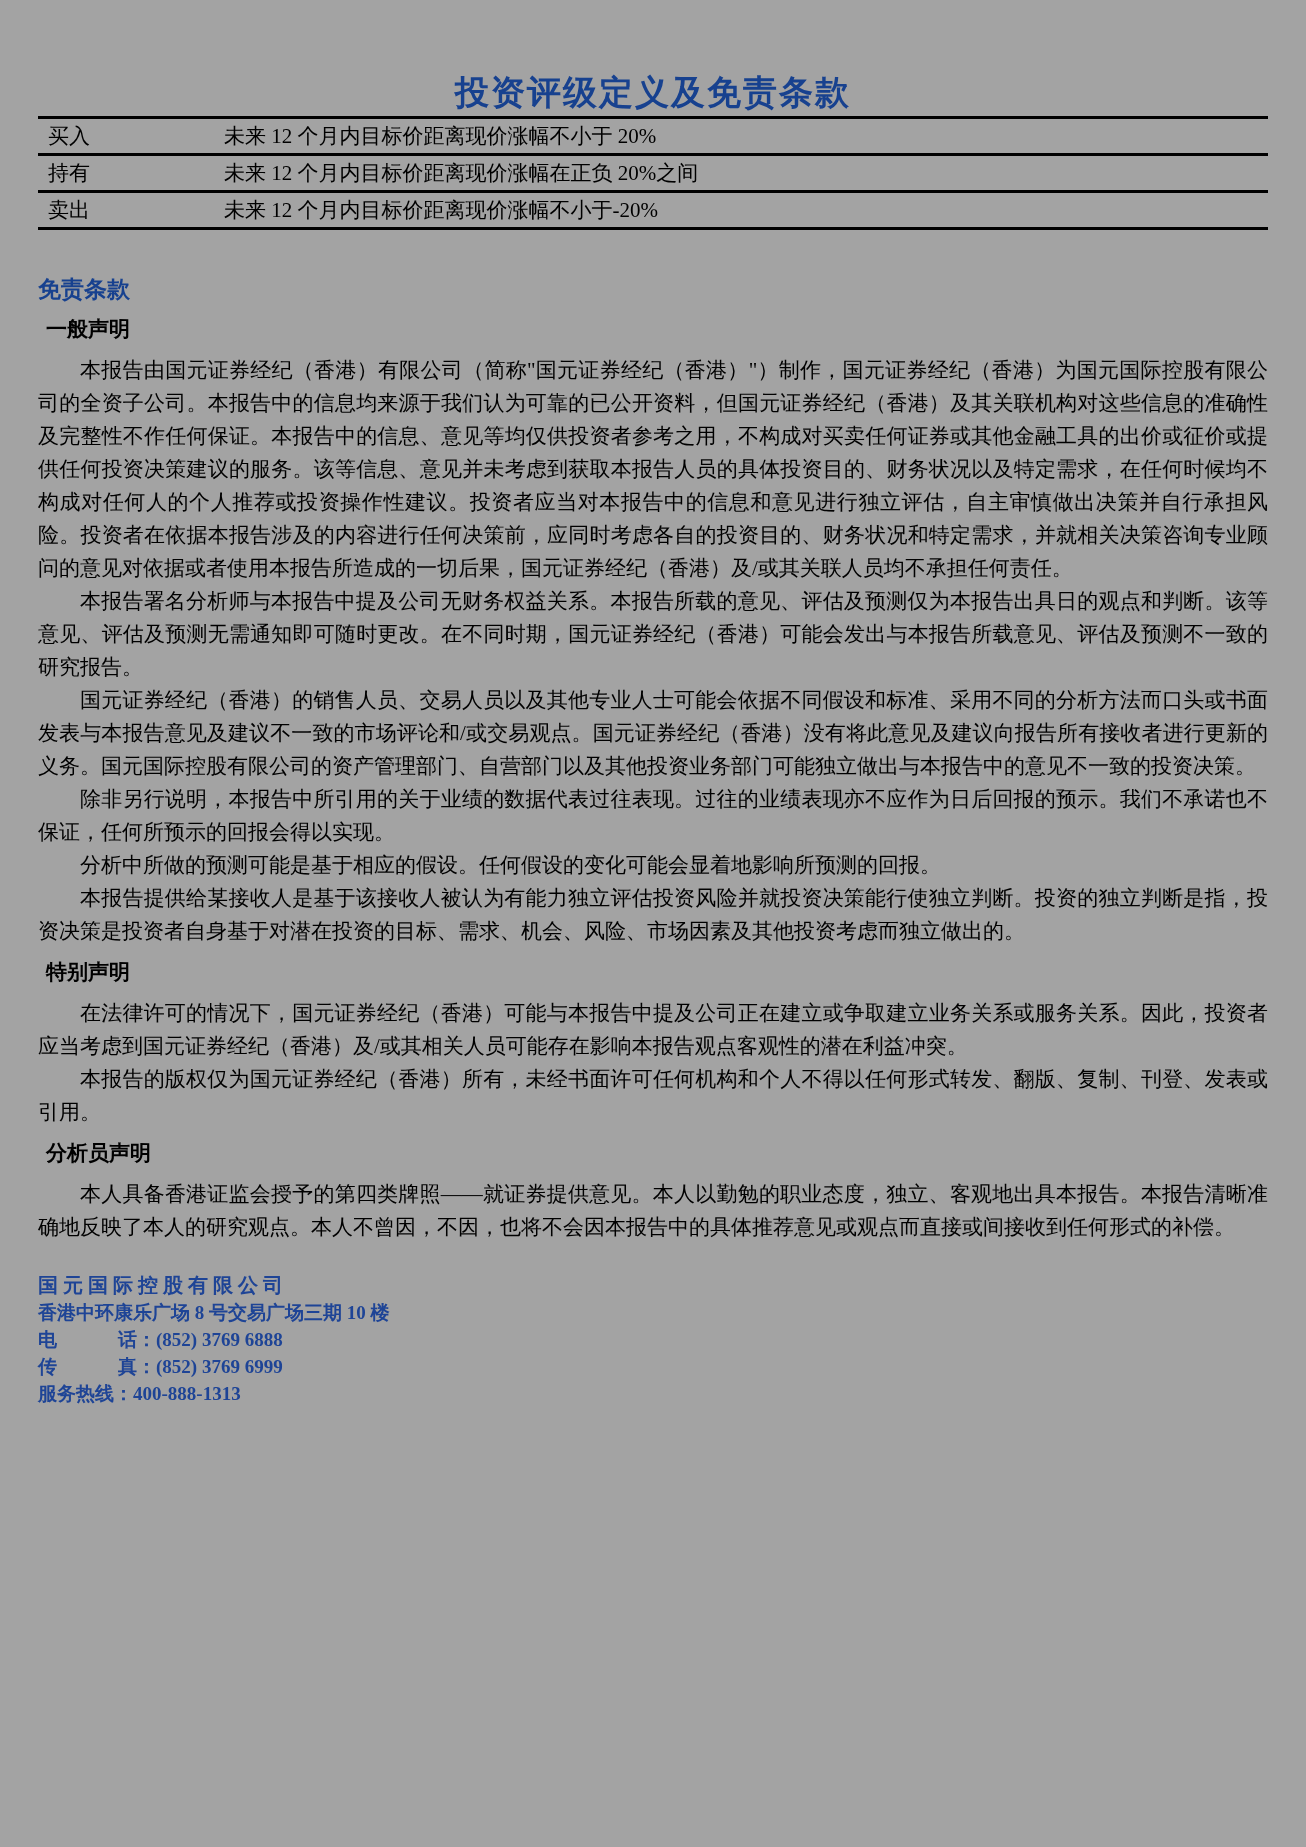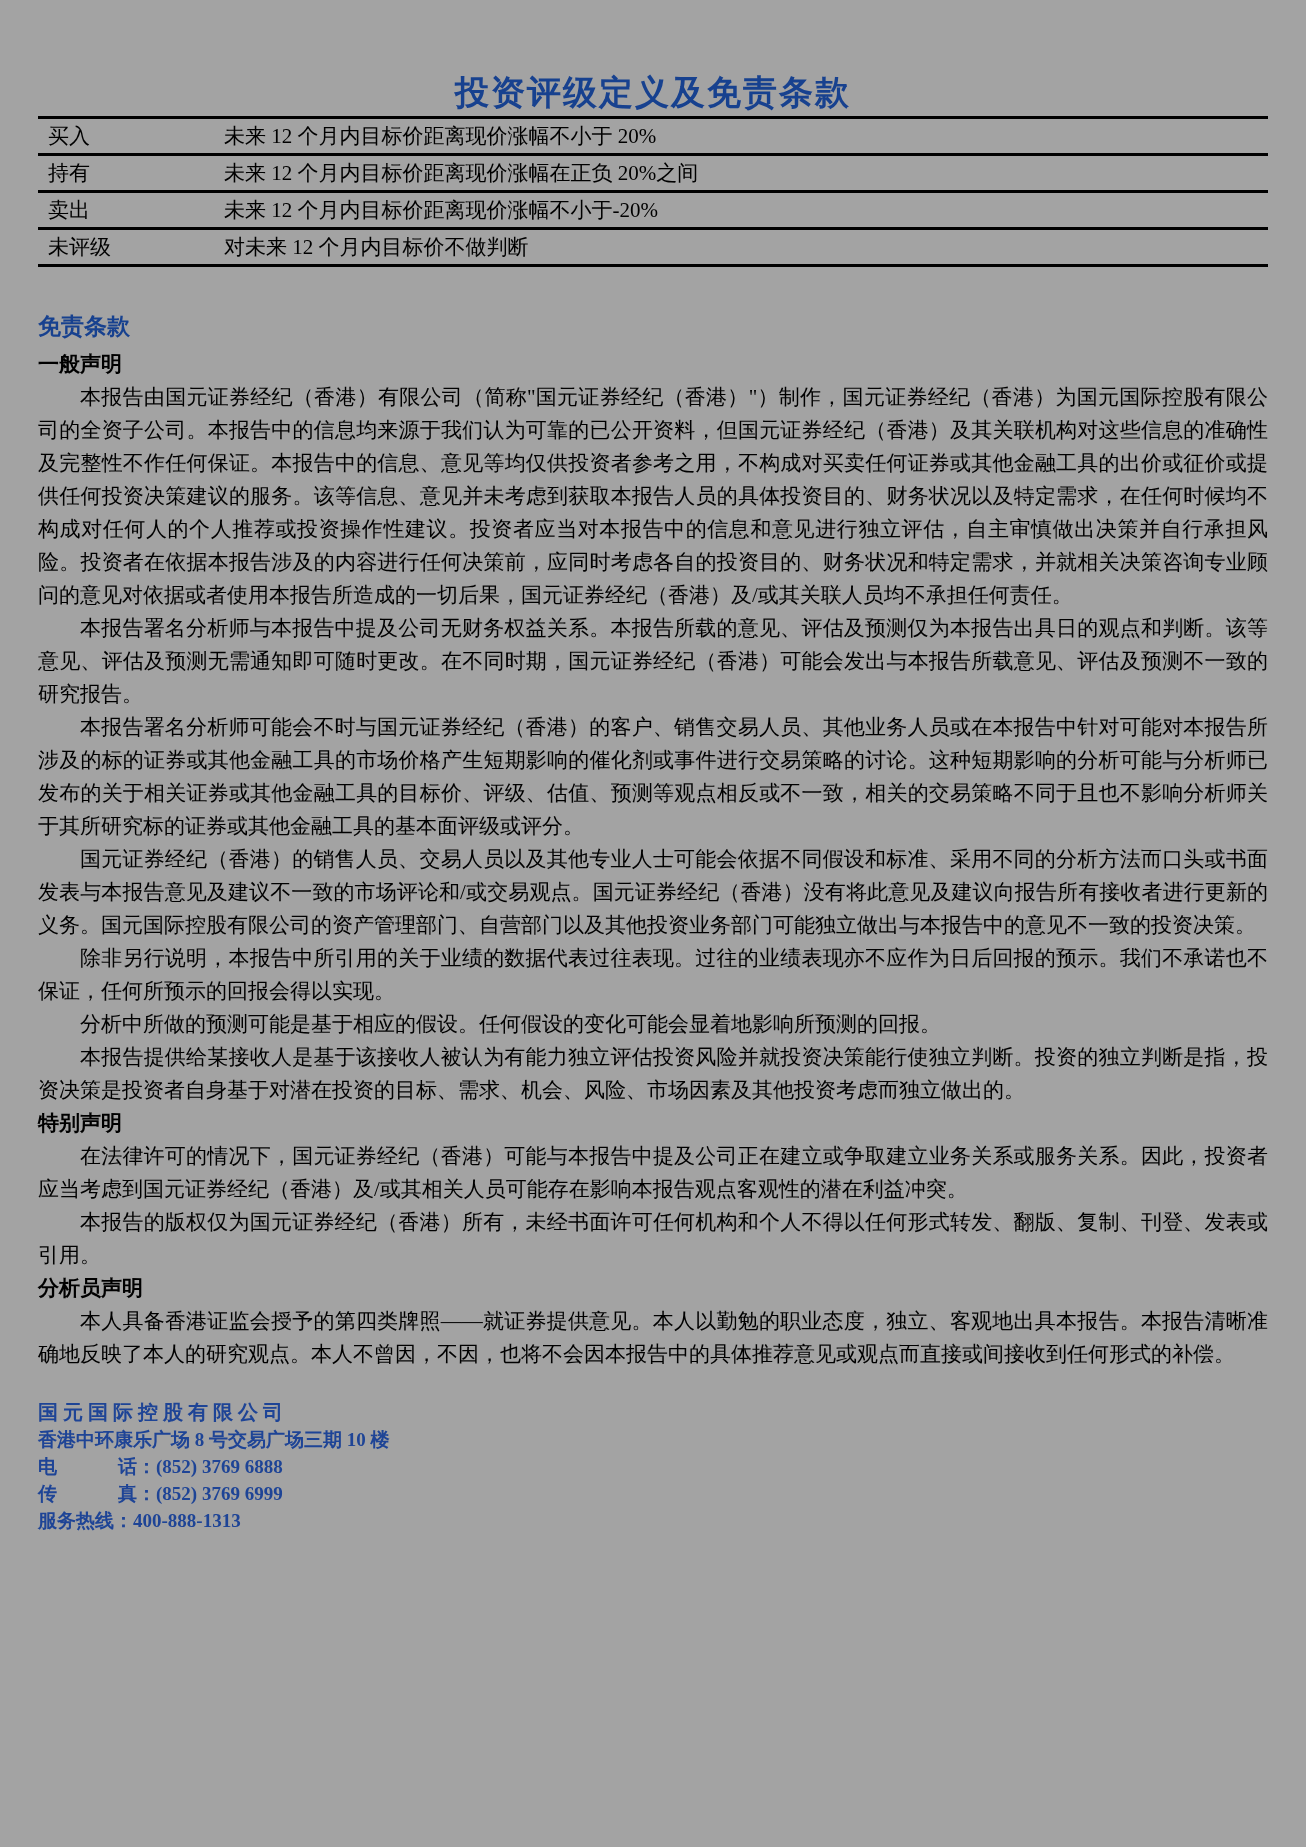--- a/index.html
+++ b/index.html
@@ -58,21 +58,21 @@
     width: 160px;
   }
   .rating-table td.rating-def {
     padding-left: 16px;
   }
   .disclaimer-heading {
     margin-top: 44px;
     margin-bottom: 6px;
   }
   .sub-heading {
-    margin: 0;
+    margin: 8px;
     font-size: 21px;
     font-weight: bold;
     color: #000;
     line-height: 33px;
   }
   .disclaimer p {
     margin: 0;
     font-size: 21px;
     line-height: 33px;
     text-align: justify;
@@ -115,35 +115,30 @@
             <td class="rating-def">未来 12 个月内目标价距离现价涨幅不小于 20%</td>
           </tr>
           <tr>
             <td class="rating-label">持有</td>
             <td class="rating-def">未来 12 个月内目标价距离现价涨幅在正负 20%之间</td>
           </tr>
           <tr>
             <td class="rating-label">卖出</td>
             <td class="rating-def">未来 12 个月内目标价距离现价涨幅不小于-20%</td>
           </tr>
-          <tr>
-            <td class="rating-label">未评级</td>
-            <td class="rating-def">对未来 12 个月内目标价不做判断</td>
-          </tr>
         </tbody>
       </table>
     </section>
 
     <section class="disclaimer">
       <h2 class="blue-heading disclaimer-heading">免责条款</h2>
 
       <h3 class="sub-heading">一般声明</h3>
       <p>本报告由国元证券经纪（香港）有限公司（简称"国元证券经纪（香港）"）制作，国元证券经纪（香港）为国元国际控股有限公司的全资子公司。本报告中的信息均来源于我们认为可靠的已公开资料，但国元证券经纪（香港）及其关联机构对这些信息的准确性及完整性不作任何保证。本报告中的信息、意见等均仅供投资者参考之用，不构成对买卖任何证券或其他金融工具的出价或征价或提供任何投资决策建议的服务。该等信息、意见并未考虑到获取本报告人员的具体投资目的、财务状况以及特定需求，在任何时候均不构成对任何人的个人推荐或投资操作性建议。投资者应当对本报告中的信息和意见进行独立评估，自主审慎做出决策并自行承担风险。投资者在依据本报告涉及的内容进行任何决策前，应同时考虑各自的投资目的、财务状况和特定需求，并就相关决策咨询专业顾问的意见对依据或者使用本报告所造成的一切后果，国元证券经纪（香港）及/或其关联人员均不承担任何责任。</p>
       <p>本报告署名分析师与本报告中提及公司无财务权益关系。本报告所载的意见、评估及预测仅为本报告出具日的观点和判断。该等意见、评估及预测无需通知即可随时更改。在不同时期，国元证券经纪（香港）可能会发出与本报告所载意见、评估及预测不一致的研究报告。</p>
-      <p>本报告署名分析师可能会不时与国元证券经纪（香港）的客户、销售交易人员、其他业务人员或在本报告中针对可能对本报告所涉及的标的证券或其他金融工具的市场价格产生短期影响的催化剂或事件进行交易策略的讨论。这种短期影响的分析可能与分析师已发布的关于相关证券或其他金融工具的目标价、评级、估值、预测等观点相反或不一致，相关的交易策略不同于且也不影响分析师关于其所研究标的证券或其他金融工具的基本面评级或评分。</p>
       <p>国元证券经纪（香港）的销售人员、交易人员以及其他专业人士可能会依据不同假设和标准、采用不同的分析方法而口头或书面发表与本报告意见及建议不一致的市场评论和/或交易观点。国元证券经纪（香港）没有将此意见及建议向报告所有接收者进行更新的义务。国元国际控股有限公司的资产管理部门、自营部门以及其他投资业务部门可能独立做出与本报告中的意见不一致的投资决策。</p>
       <p>除非另行说明，本报告中所引用的关于业绩的数据代表过往表现。过往的业绩表现亦不应作为日后回报的预示。我们不承诺也不保证，任何所预示的回报会得以实现。</p>
       <p>分析中所做的预测可能是基于相应的假设。任何假设的变化可能会显着地影响所预测的回报。</p>
       <p>本报告提供给某接收人是基于该接收人被认为有能力独立评估投资风险并就投资决策能行使独立判断。投资的独立判断是指，投资决策是投资者自身基于对潜在投资的目标、需求、机会、风险、市场因素及其他投资考虑而独立做出的。</p>
 
       <h3 class="sub-heading">特别声明</h3>
       <p>在法律许可的情况下，国元证券经纪（香港）可能与本报告中提及公司正在建立或争取建立业务关系或服务关系。因此，投资者应当考虑到国元证券经纪（香港）及/或其相关人员可能存在影响本报告观点客观性的潜在利益冲突。</p>
       <p>本报告的版权仅为国元证券经纪（香港）所有，未经书面许可任何机构和个人不得以任何形式转发、翻版、复制、刊登、发表或引用。</p>
 
       <h3 class="sub-heading">分析员声明</h3>

